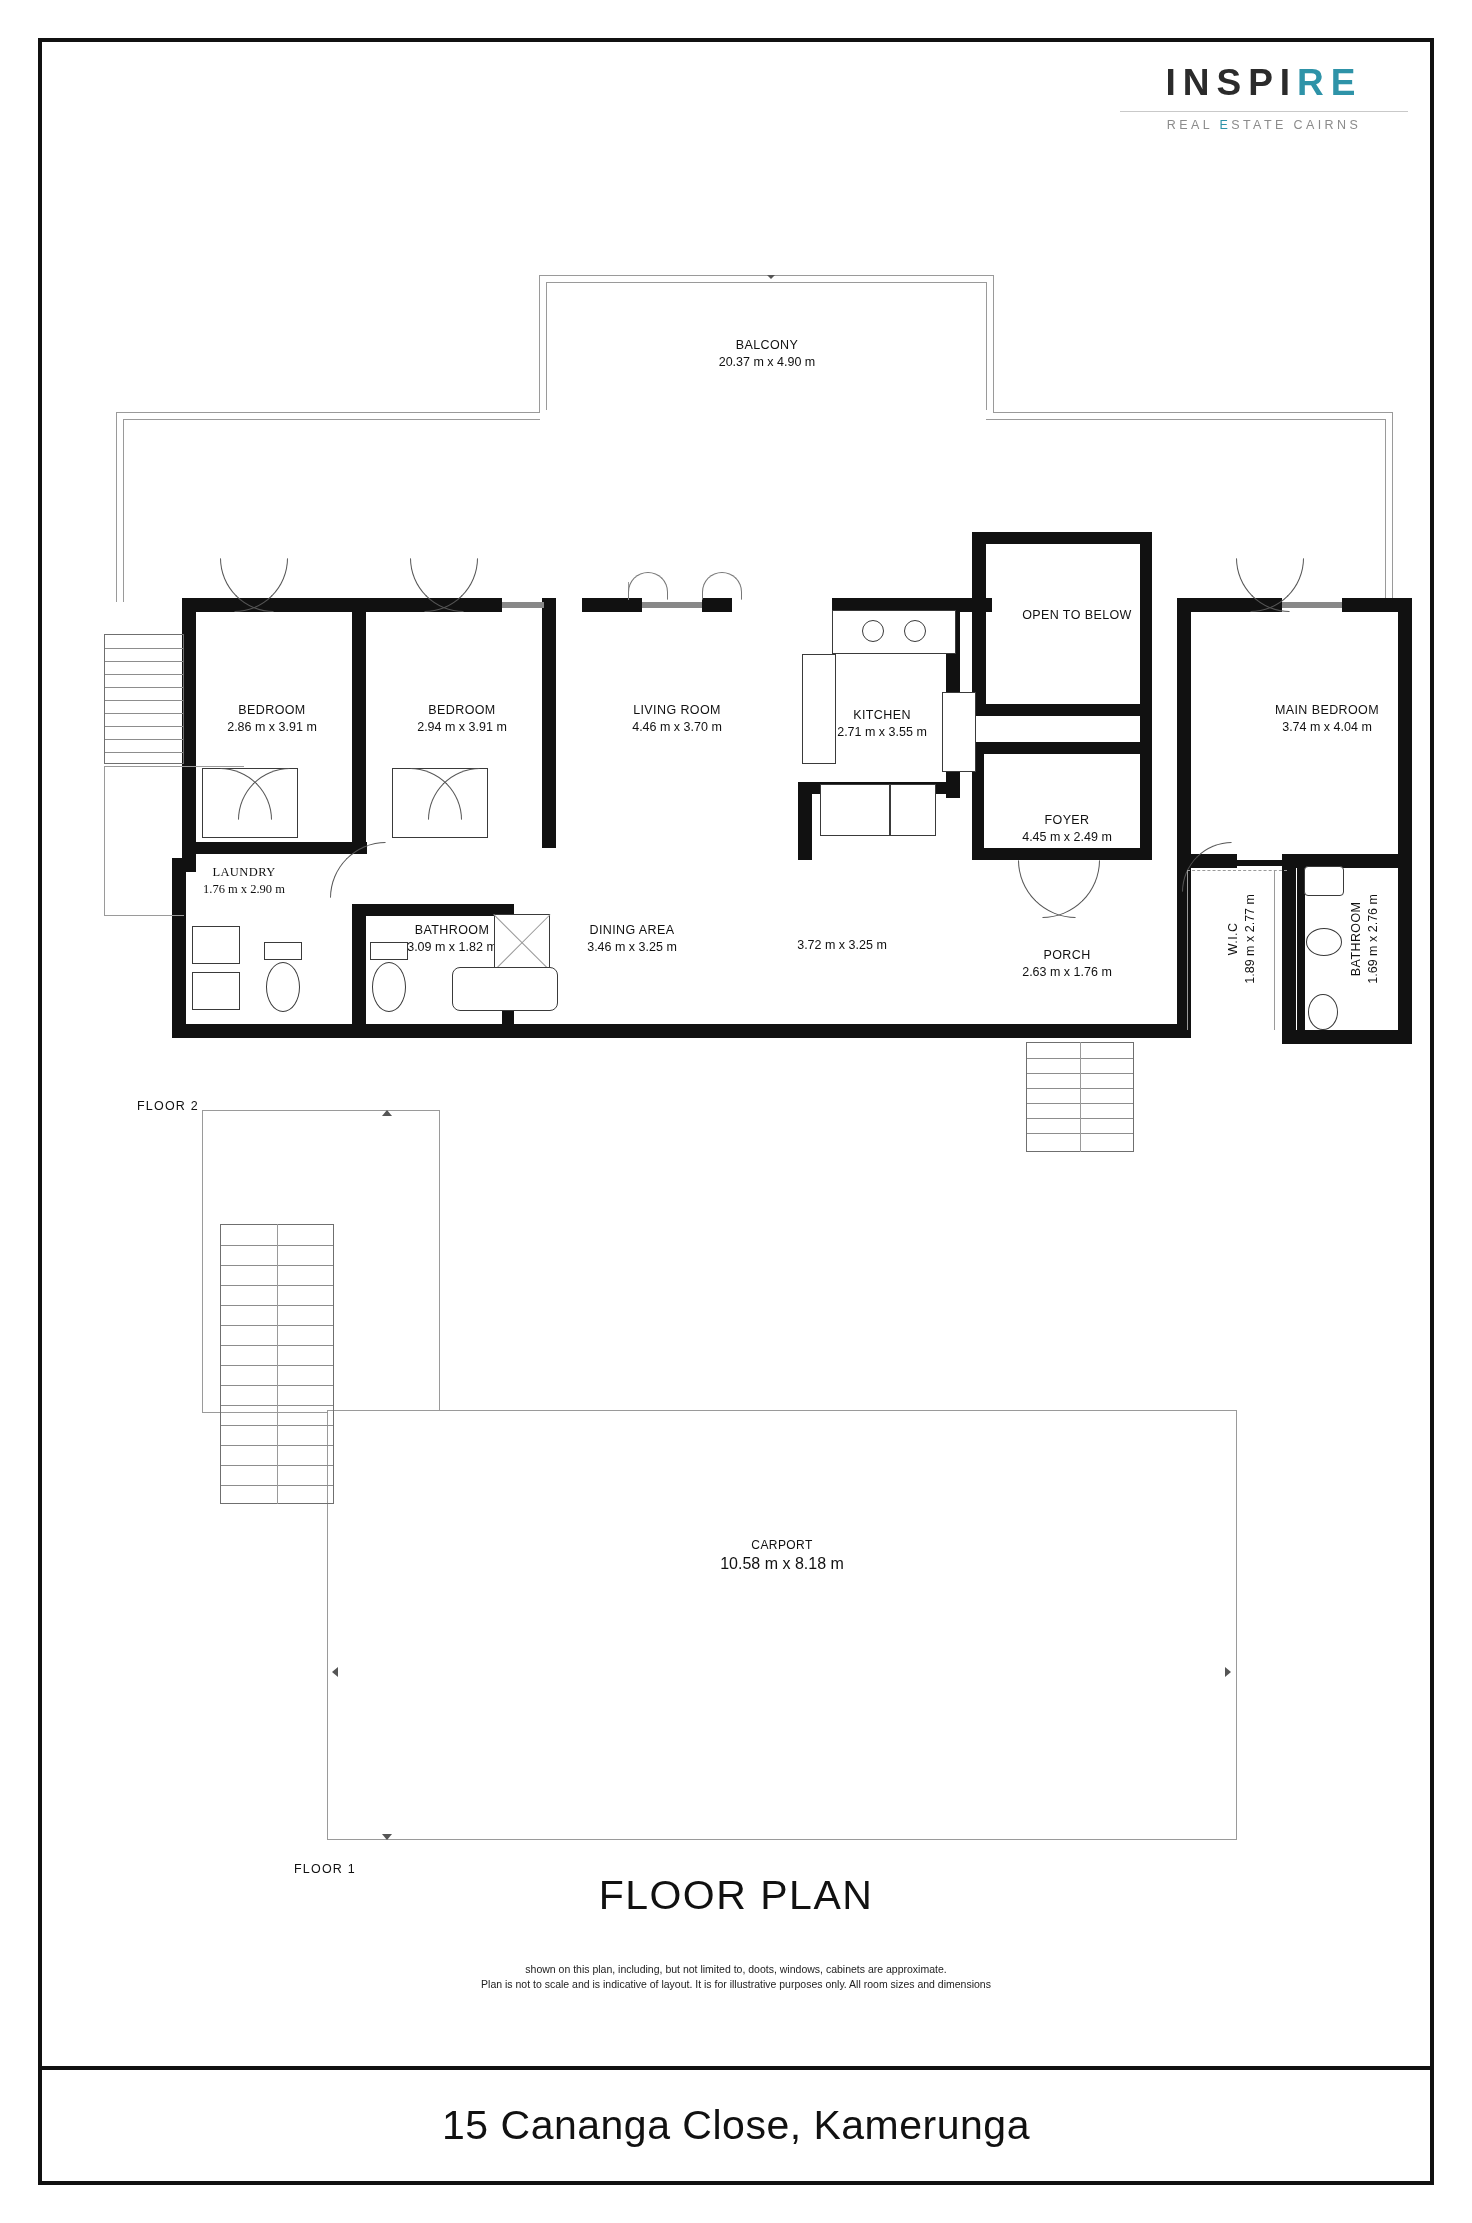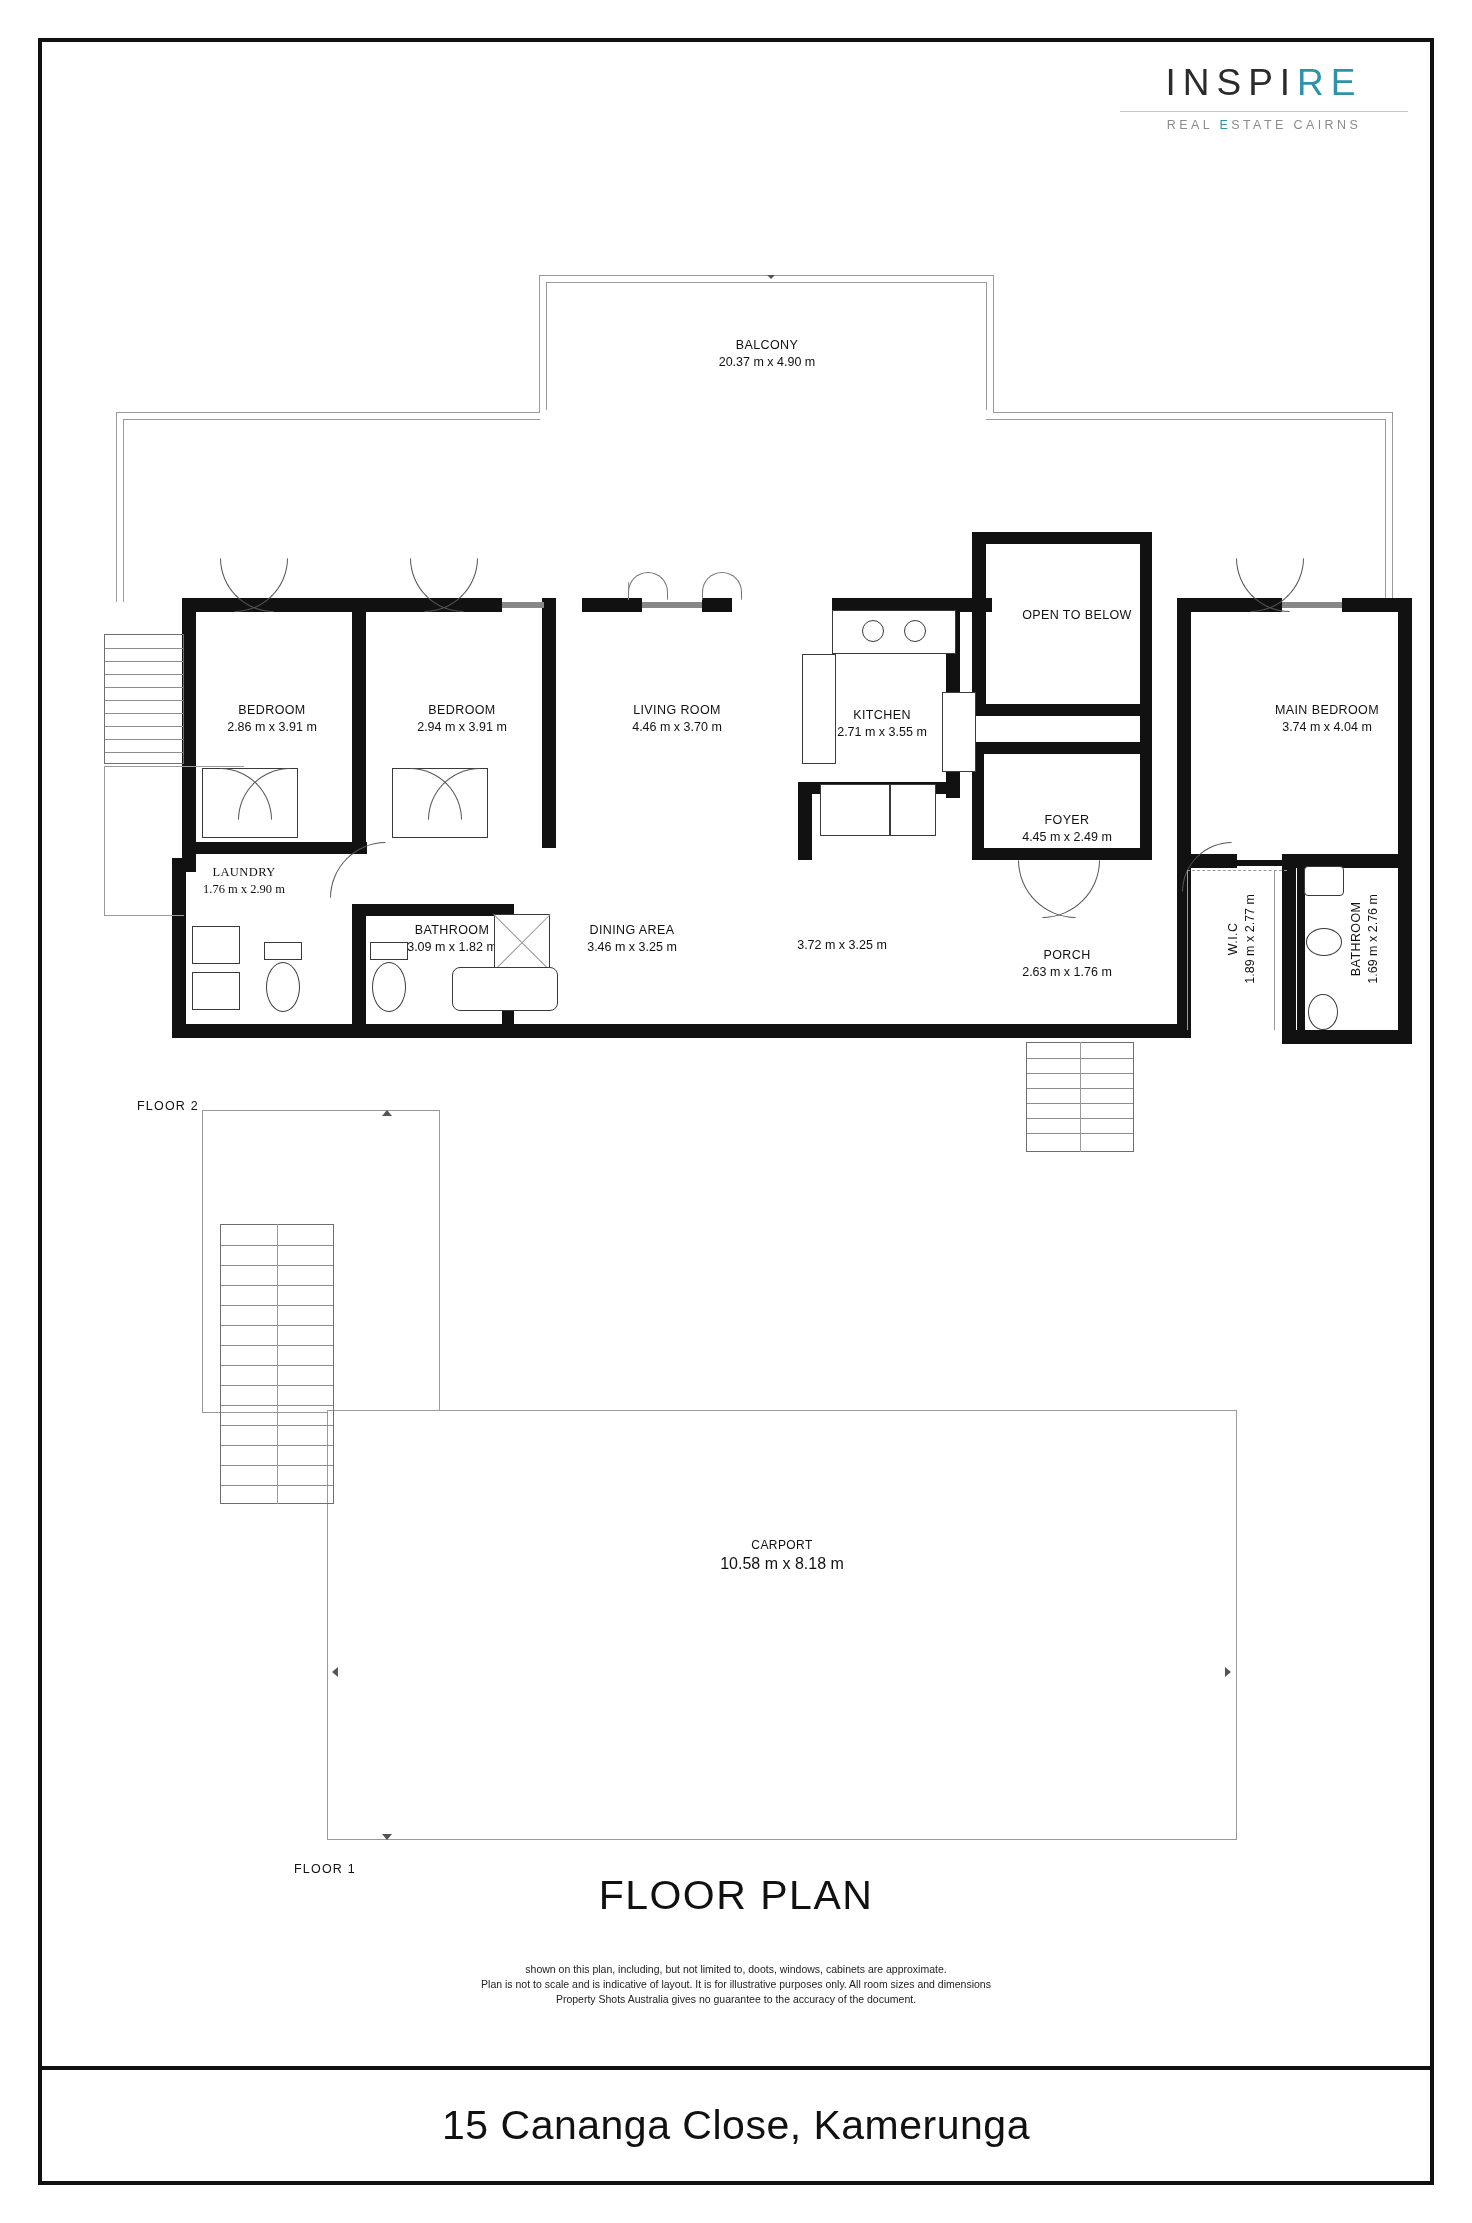--- a/index.html
+++ b/index.html
@@ -3,21 +3,21 @@
 <meta charset="utf-8">
 <style>
   html,body{margin:0;padding:0;background:#ffffff;}
   body{font-family:"Liberation Sans", sans-serif;color:#111;}
   #page{position:relative;width:1472px;height:2223px;background:#fff;box-sizing:border-box;}
   .outer-frame{position:absolute;left:38px;top:38px;width:1396px;height:2147px;border:4px solid #111;box-sizing:border-box;}
   .plan-area{position:absolute;left:42px;top:42px;width:1388px;height:2020px;}
 
   
   .logo{position:absolute;right:58px;top:62px;text-align:center;width:300px;}
-  .logo-main{font-size:37px;letter-spacing:7px;color:#2b2b2b;font-weight:400;}
+  .logo-main{font-size:37px;letter-spacing:7px;color:#2b2b2b;font-weight:700;}
   .logo-main .re{color:#2e93a8;}
   .logo-rule{height:1px;background:#c9c9c9;margin:7px 6px 6px 6px;}
   .logo-sub{font-size:12.5px;letter-spacing:3.4px;color:#8b8b8b;}
   .logo-sub .e{color:#2e93a8;}
 
   
   .wall{position:absolute;background:#111;}
   .thin{position:absolute;background:#111;}
   .grayline{position:absolute;background:#9a9a9a;}
   .dashline{position:absolute;border-top:1px dashed #9a9a9a;}
@@ -307,20 +307,19 @@
     <div class="tick" style="left:290px;top:1625px;border-width:5px 6px 5px 0;border-color:transparent #555 transparent transparent;"></div>
     <div class="tick" style="left:1183px;top:1625px;border-width:5px 0 5px 6px;border-color:transparent transparent transparent #555;"></div>
 
     <div class="floor-label" style="left:252px;top:1820px;">FLOOR 1</div>
   </div>
 
   <div class="title" style="top:1872px;">FLOOR PLAN</div>
   <div class="disclaimer" style="top:1962px;">
     <div>shown on this plan, including, but not limited to, doots, windows, cabinets are approximate.</div>
     <div>Plan is not to scale and is indicative of layout. It is for illustrative purposes only. All room sizes and dimensions</div>
-    <div>Property Shots Australia gives no guarantee to the accuracy of the document.</div>
   </div>
 
   <div class="addr-band">
     <div class="addr">15 Cananga Close, Kamerunga</div>
   </div>
 
 </div>
 
 </body></html>

